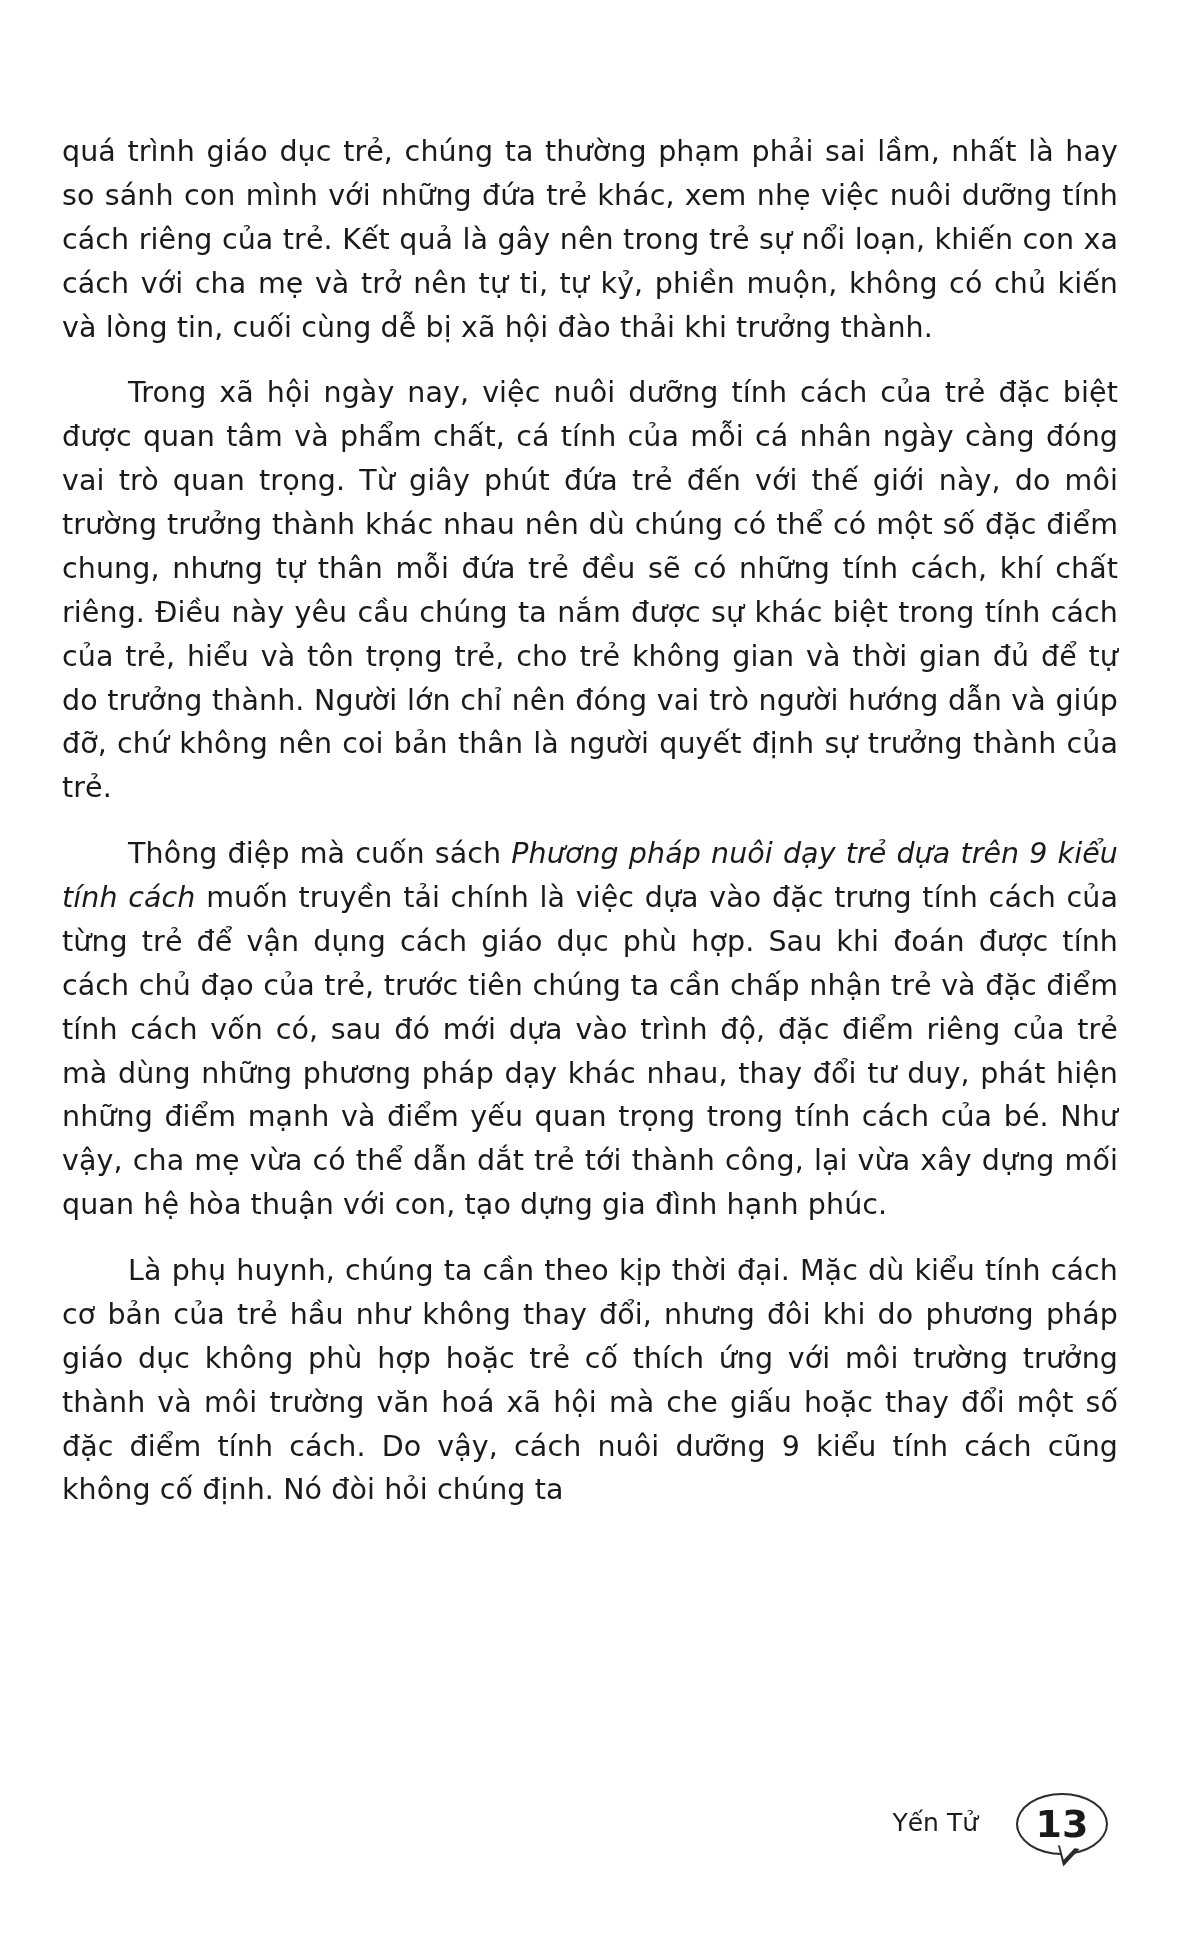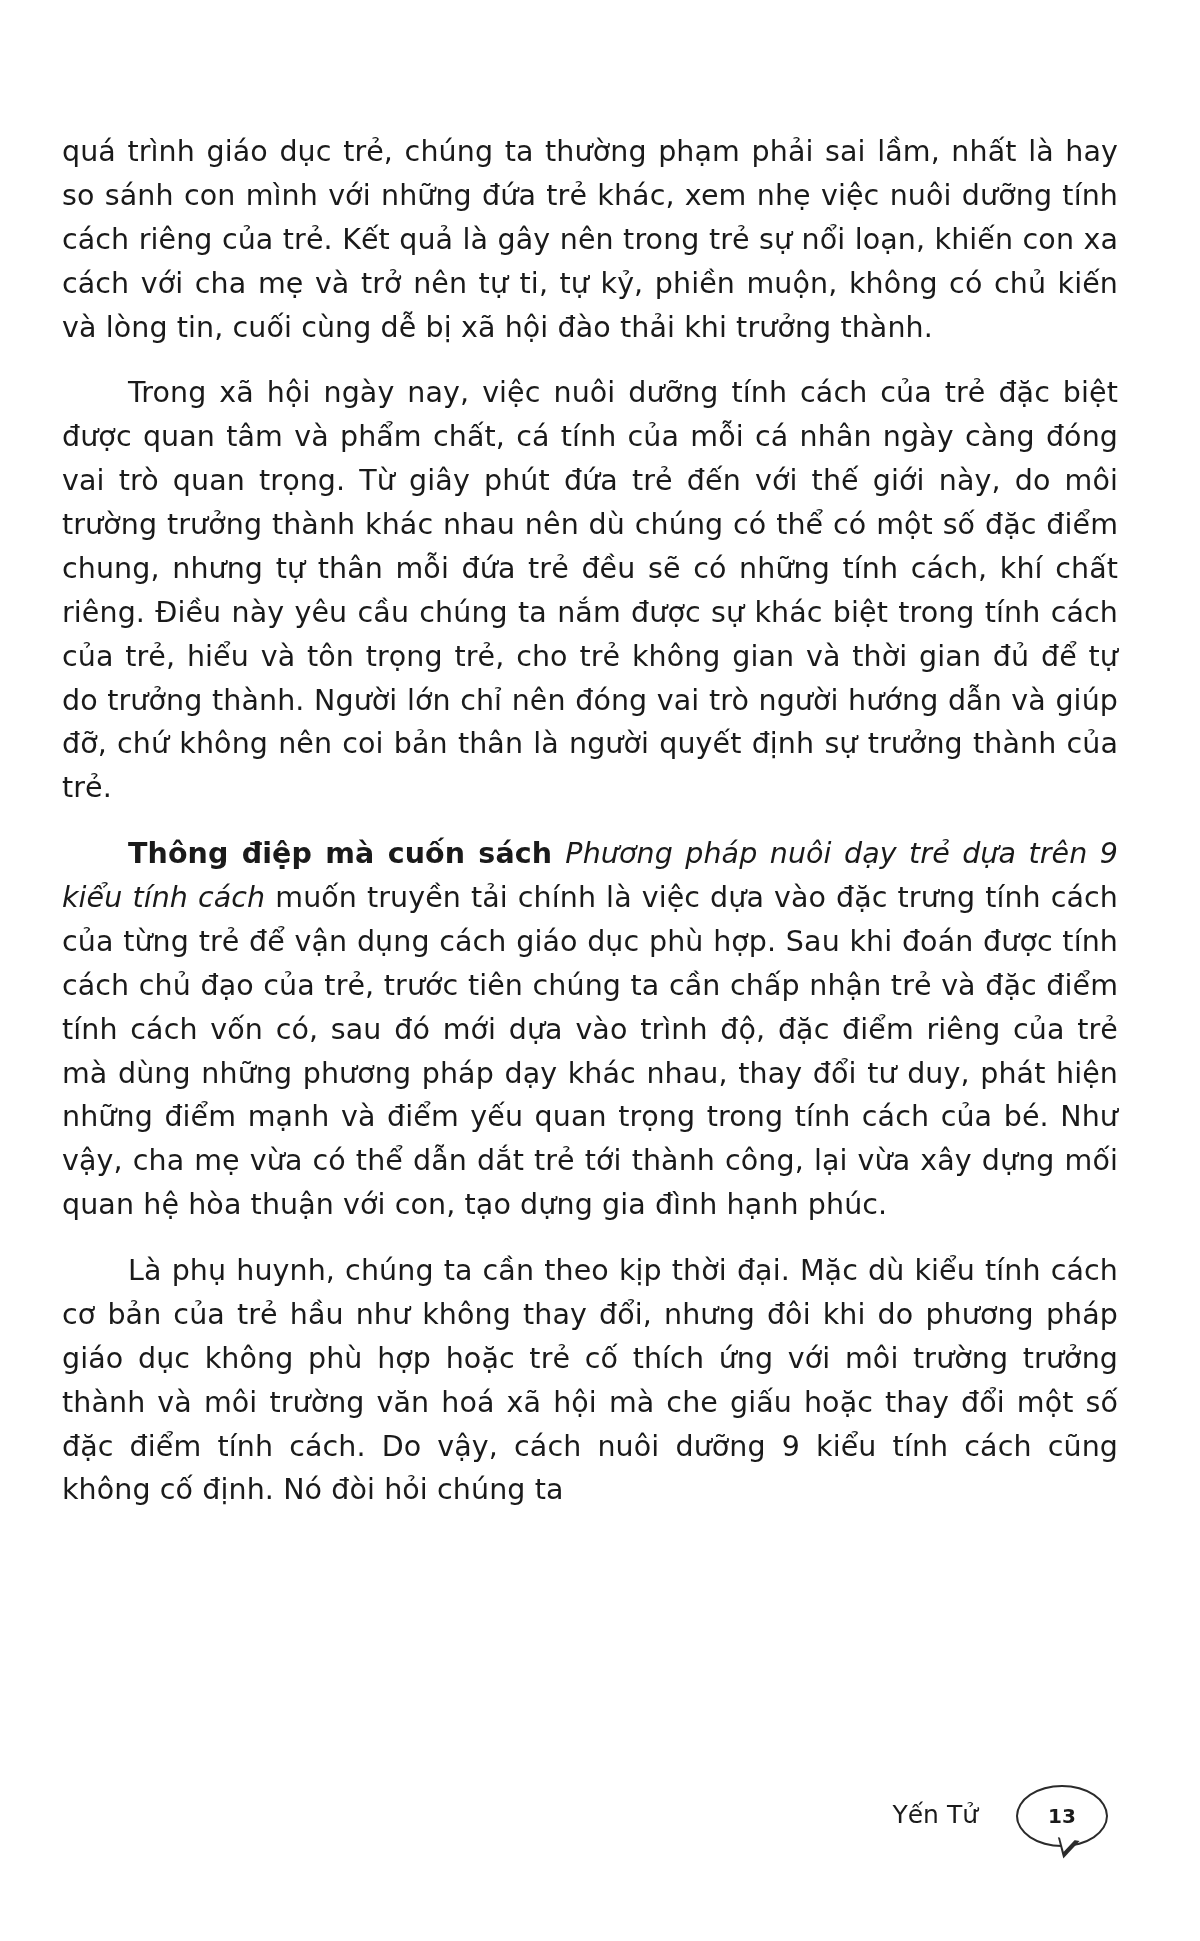--- a/index.html
+++ b/index.html
@@ -34,32 +34,32 @@
   .para {
     margin: 0 0 2px 0;
   }
   .para.indent {
     text-indent: 66px;
   }
   .para.tight {
     margin-bottom: 13px;
   }
   .bold {
-    font-weight: 700;
+    font-weight: 400;
   }
   .italic {
     font-style: italic;
   }
   .spacer-xs { height: 20px; }
 
   
   .footer {
     position: absolute;
     left: 0;
-    bottom: 16px;
+    bottom: 8px;
     width: 1200px;
     height: 170px;
   }
   .footer-author {
     position: absolute;
     right: 222px;
     bottom: 96px;
     font-size: 25px;
     color: #1a1a1a;
     font-family: "DejaVu Sans", sans-serif;
@@ -82,21 +82,21 @@
     box-sizing: border-box;
   }
   .page-bubble .num {
     position: absolute;
     left: 0;
     top: 0;
     width: 92px;
     height: 62px;
     line-height: 62px;
     text-align: center;
-    font-size: 20px;
+    font-size: 38px;
     font-weight: 700;
     color: #1a1a1a;
   }
   .page-bubble .tail {
     position: absolute;
     left: 40px;
     top: 54px;
     width: 0;
     height: 0;
     border-left: 9px solid transparent;

